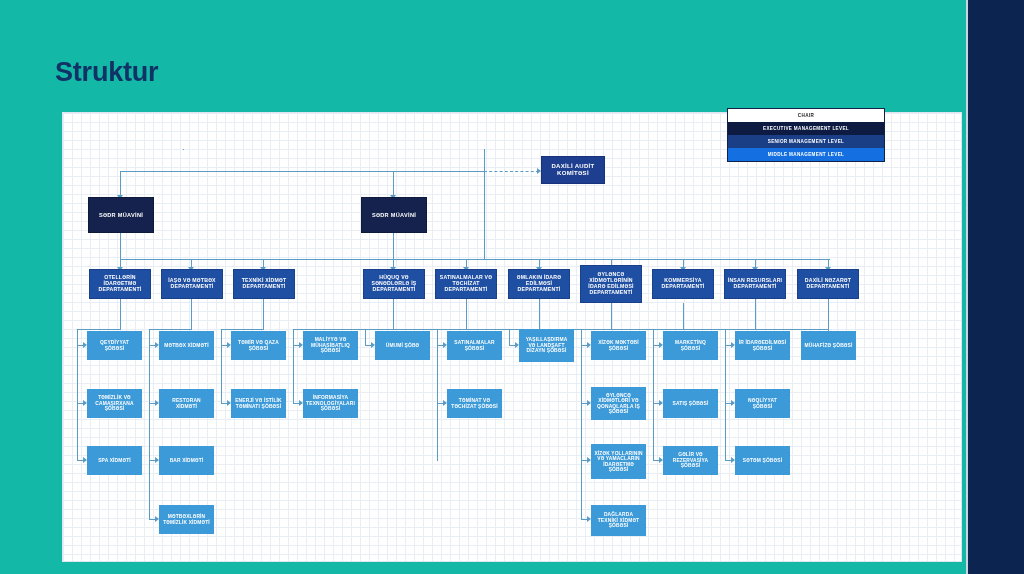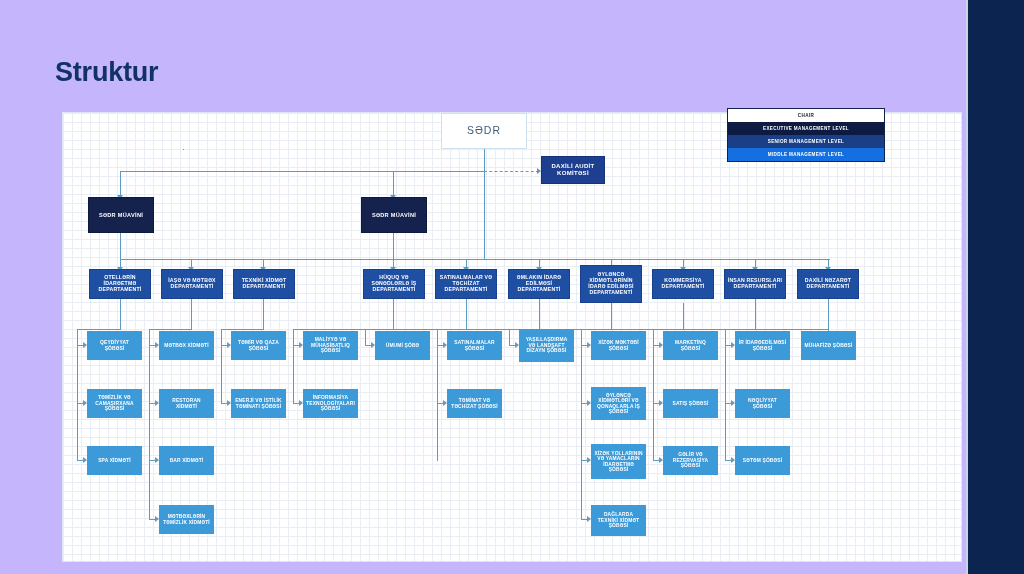--- a/index.html
+++ b/index.html
@@ -2,21 +2,21 @@
 <html><head>
 <meta charset="utf-8">
 <style>
   html,body{margin:0;padding:0;}
   body{
     width:1024px;height:574px;overflow:hidden;
     background:#ffffff;
     font-family:"Liberation Sans","DejaVu Sans",sans-serif;
     position:relative;
   }
-  #slide{position:absolute;inset:0;background:#c4b5fd;}
+  #slide{position:absolute;inset:0;background:#14b8a6;}
   #rightbar{position:absolute;top:0;right:0;width:56px;height:574px;background:#0b2550;}
   #rightbar-edge{position:absolute;top:0;right:56px;width:2px;height:574px;background:#c9d4e4;}
 
   #title{
     position:absolute;left:55px;top:57px;
     font-size:27px;font-weight:bold;color:#113264;
     letter-spacing:-0.2px;
   }
 
   
@@ -218,23 +218,20 @@
     <div class="ln lnh" style="left:662px;top:232px;width:8px;"></div>
     <div class="arw arw-r" style="left:668px;top:229px;"></div>
     <div class="ln lnh" style="left:662px;top:290px;width:8px;"></div>
     <div class="arw arw-r" style="left:668px;top:287px;"></div>
     <div class="ln lnh" style="left:662px;top:347px;width:8px;"></div>
     <div class="arw arw-r" style="left:668px;top:344px;"></div>
 
     <div class="ln lnv" style="left:765px;top:186px;height:36px;"></div>
     <div class="arw arw-d" style="left:761.5px;top:220px;"></div>
 
-    <div class="node lvl-chair" style="left:378px;top:0px;width:86px;height:36px;">
-      <span>SƏDR</span>
-    </div>
 
     <div class="node lvl-audit" style="left:478px;top:43px;width:64px;height:28px;">
       <span>DAXİLİ AUDİT KOMİTƏSİ</span>
     </div>
 
     <div class="node lvl-exec" style="left:25px;top:84px;width:66px;height:36px;">
       <span>SƏDR MÜAVİNİ</span>
     </div>
 
     <div class="node lvl-exec" style="left:298px;top:84px;width:66px;height:36px;">

